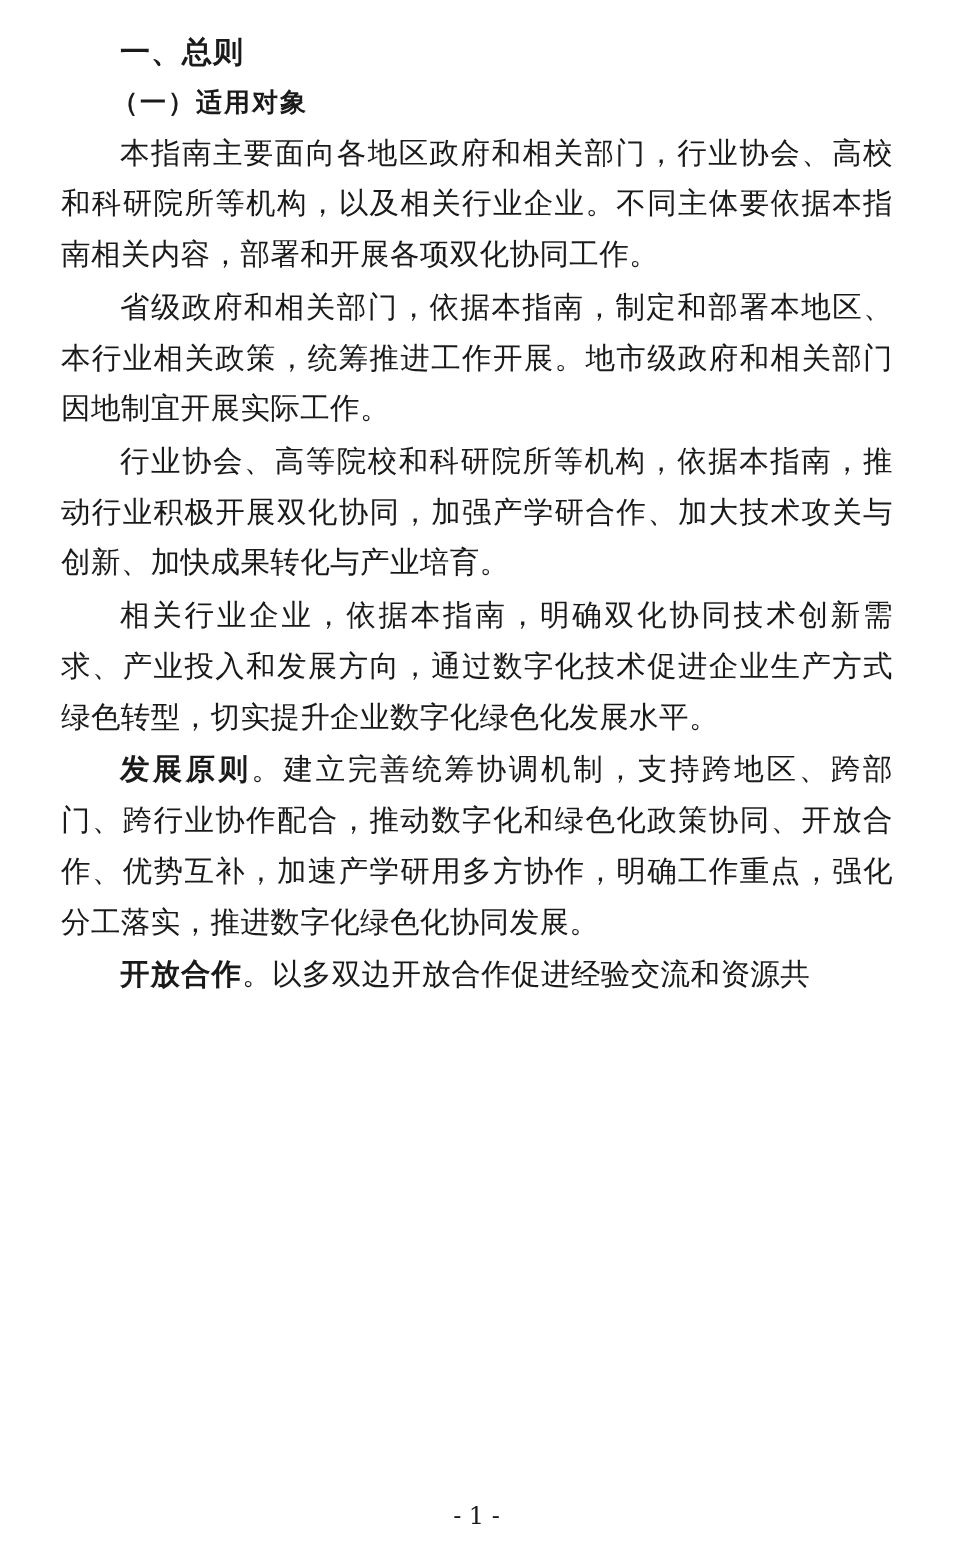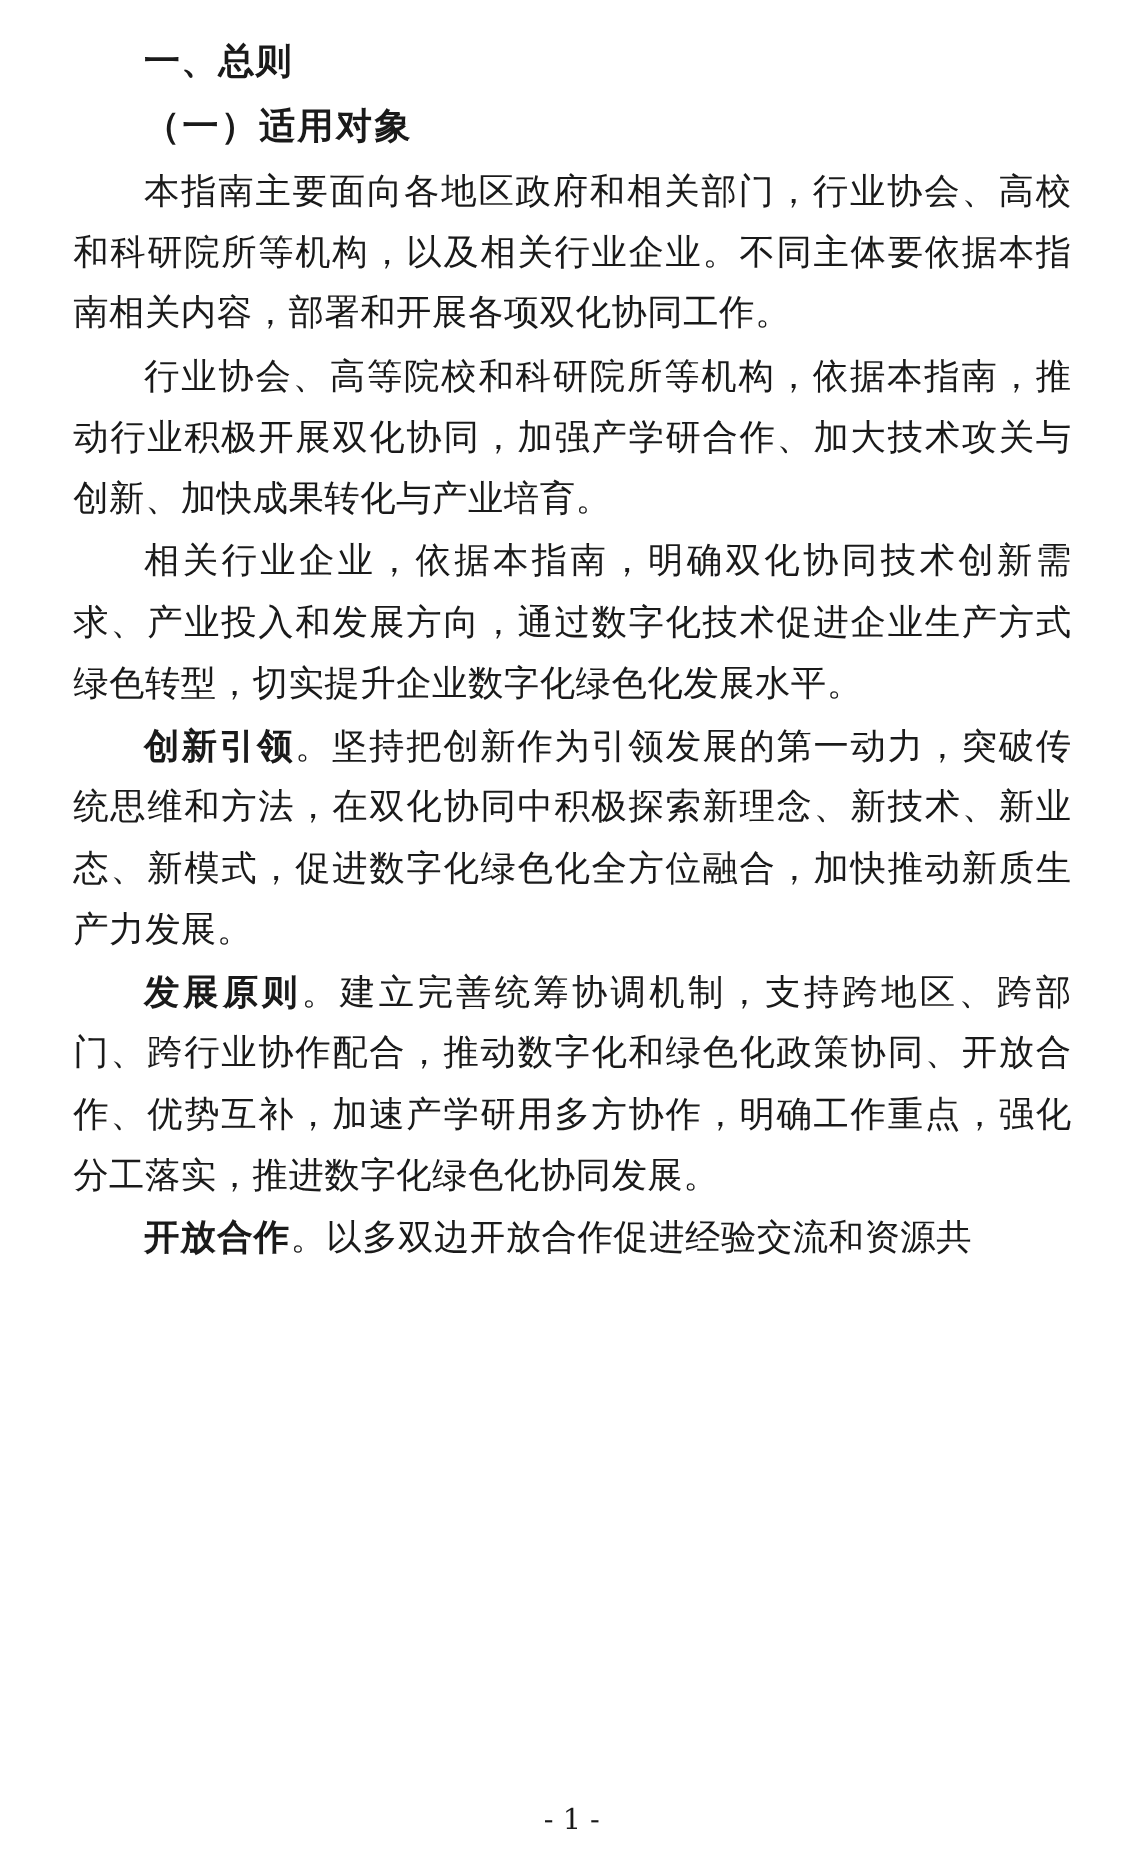--- a/index.html
+++ b/index.html
@@ -31,21 +31,21 @@
   }
   .h1 {
     font-size: 30px;
     font-weight: bold;
     margin: 0 0 6px 0;
     text-indent: 2em;
     letter-spacing: 1px;
     line-height: 1.6;
   }
   .h2 {
-    font-size: 30px;
+    font-size: 26px;
     font-weight: bold;
     margin: 6px 0 4px 0;
     text-indent: 2em;
     letter-spacing: 2px;
     line-height: 1.6;
   }
   p.para {
     margin: 0 0 2px 1px;
     text-indent: 2em;
   }
@@ -68,25 +68,25 @@
 <body>
 
 <div class="page">
   <div class="doc-body">
 
     <h1 class="h1">一、总则</h1>
 
     <h2 class="h2">（一）适用对象</h2>
 
     <p class="para">本指南主要面向各地区政府和相关部门，行业协会、高校和科研院所等机构，以及相关行业企业。不同主体要依据本指南相关内容，部署和开展各项双化协同工作。</p>
+    <p class="para">省级政府和相关部门，依据本指南，制定和部署本地区、本行业相关政策，统筹推进工作开展。地市级政府和相关部门因地制宜开展实际工作。</p>
     <p class="para">行业协会、高等院校和科研院所等机构，依据本指南，推动行业积极开展双化协同，加强产学研合作、加大技术攻关与创新、加快成果转化与产业培育。</p>
     <p class="para">相关行业企业，依据本指南，明确双化协同技术创新需求、产业投入和发展方向，通过数字化技术促进企业生产方式绿色转型，切实提升企业数字化绿色化发展水平。</p>
 
 
-    <p class="para"><span class="lead">创新引领</span><span>。坚持把创新作为引领发展的第一动力，突破传统思维和方法，在双化协同中积极探索新理念、新技术、新业态、新模式，促进数字化绿色化全方位融合，加快推动新质生产力发展。</span></p>
 
     <p class="para"><span class="lead">发展原则</span><span>。建立完善统筹协调机制，支持跨地区、跨部门、跨行业协作配合，推动数字化和绿色化政策协同、开放合作、优势互补，加速产学研用多方协作，明确工作重点，强化分工落实，推进数字化绿色化协同发展。</span></p>
 
     <p class="para"><span class="lead">开放合作</span><span>。以多双边开放合作促进经验交流和资源共</span></p>
 
   </div>
 
   <div class="page-number">- 1 -</div>
 </div>
 

